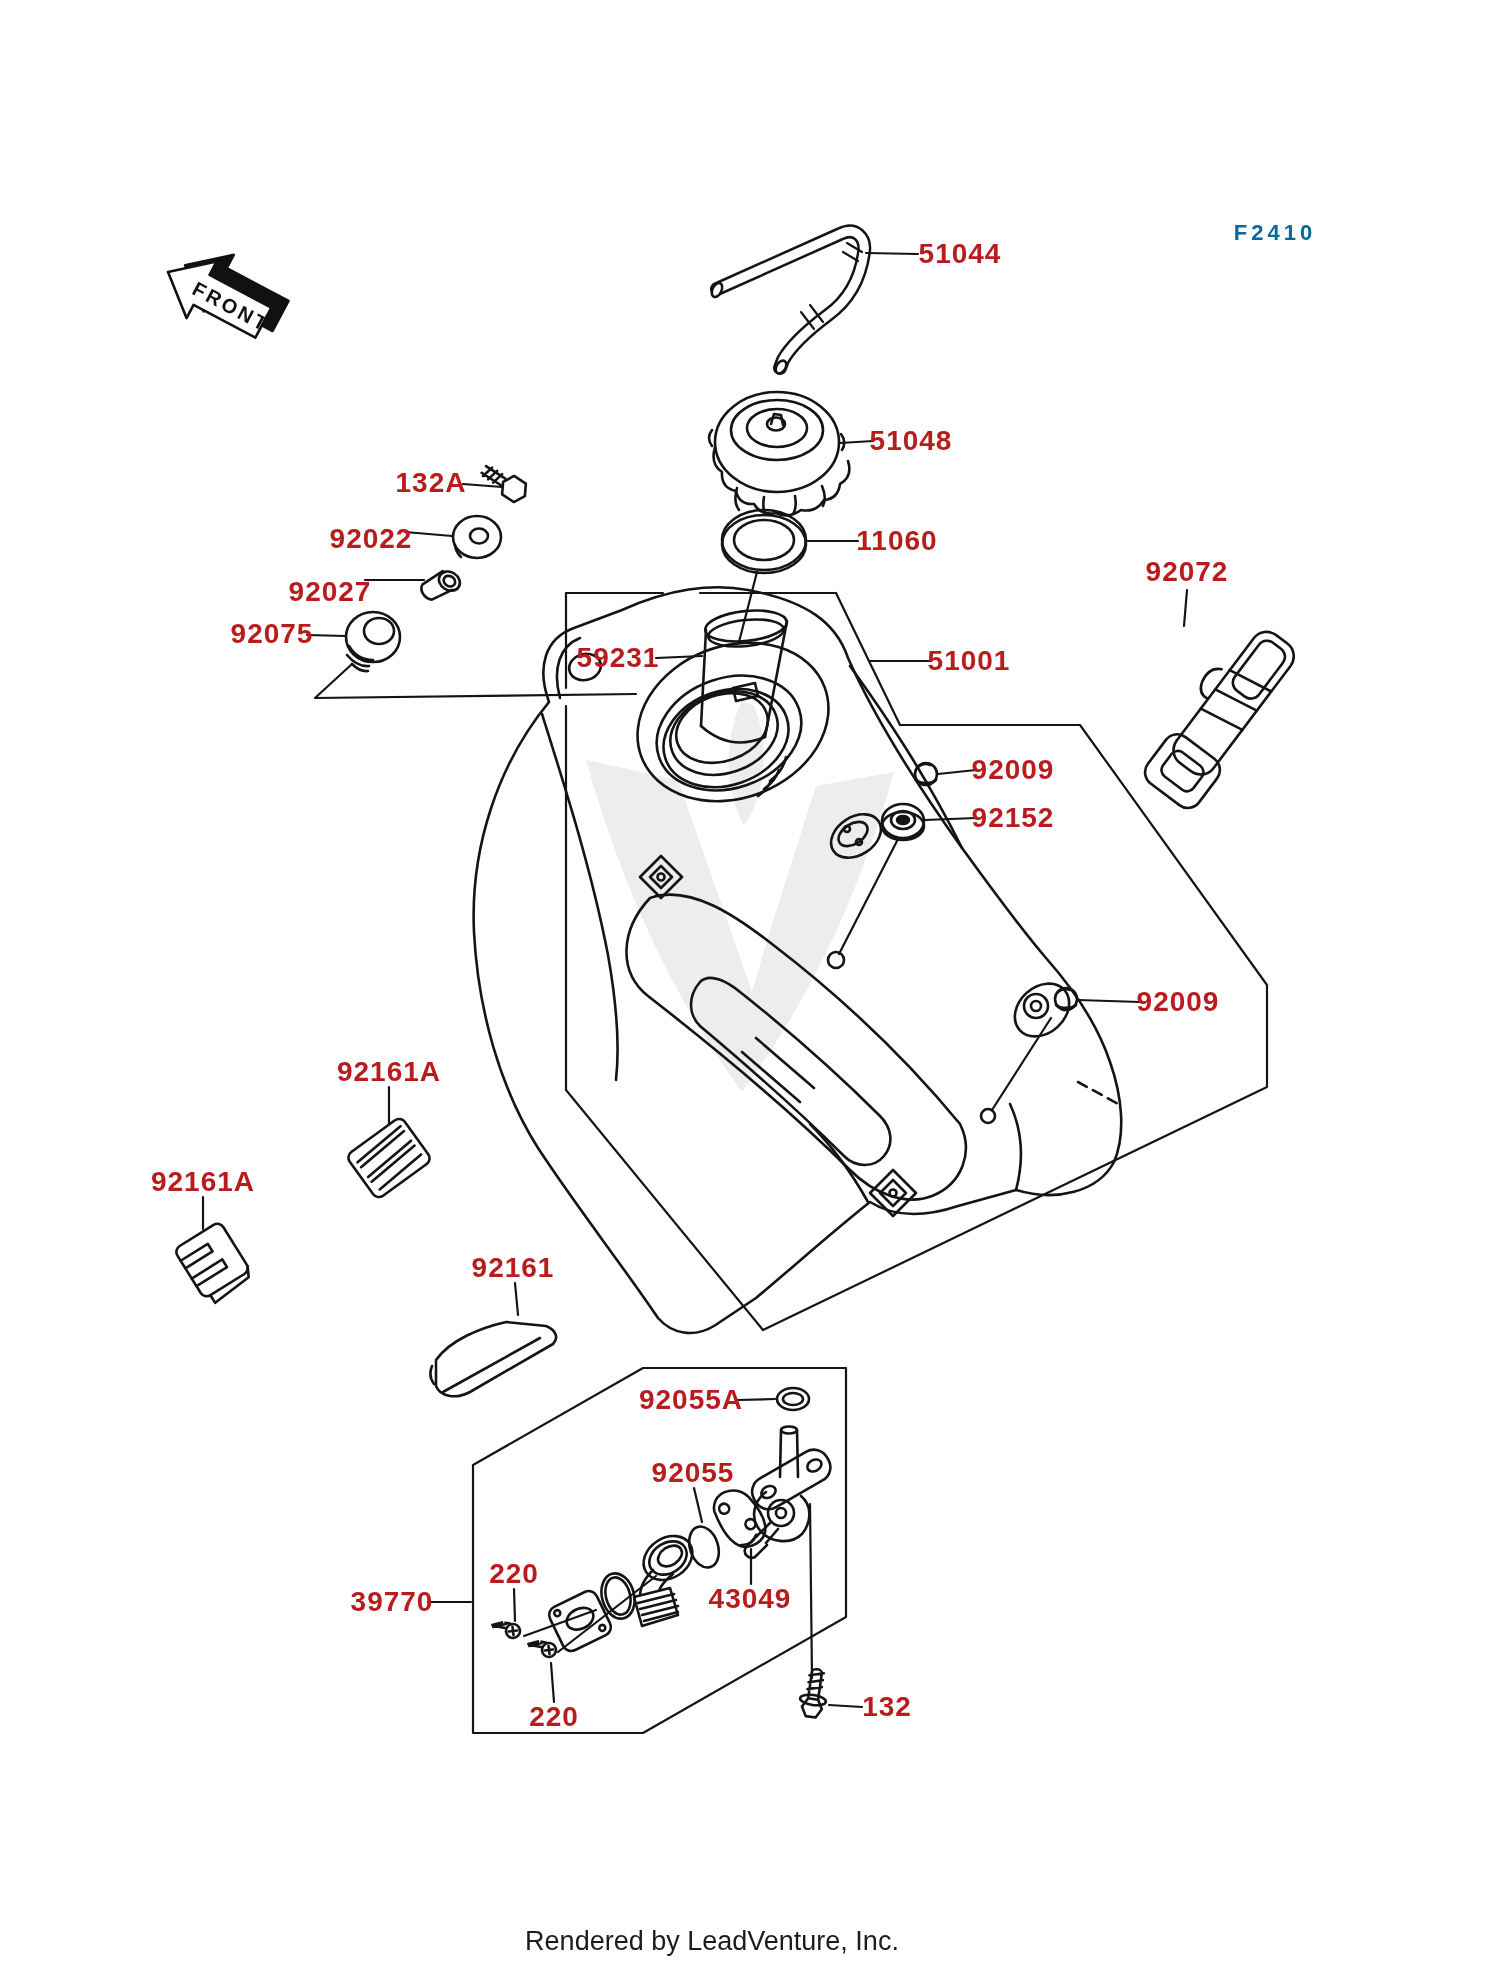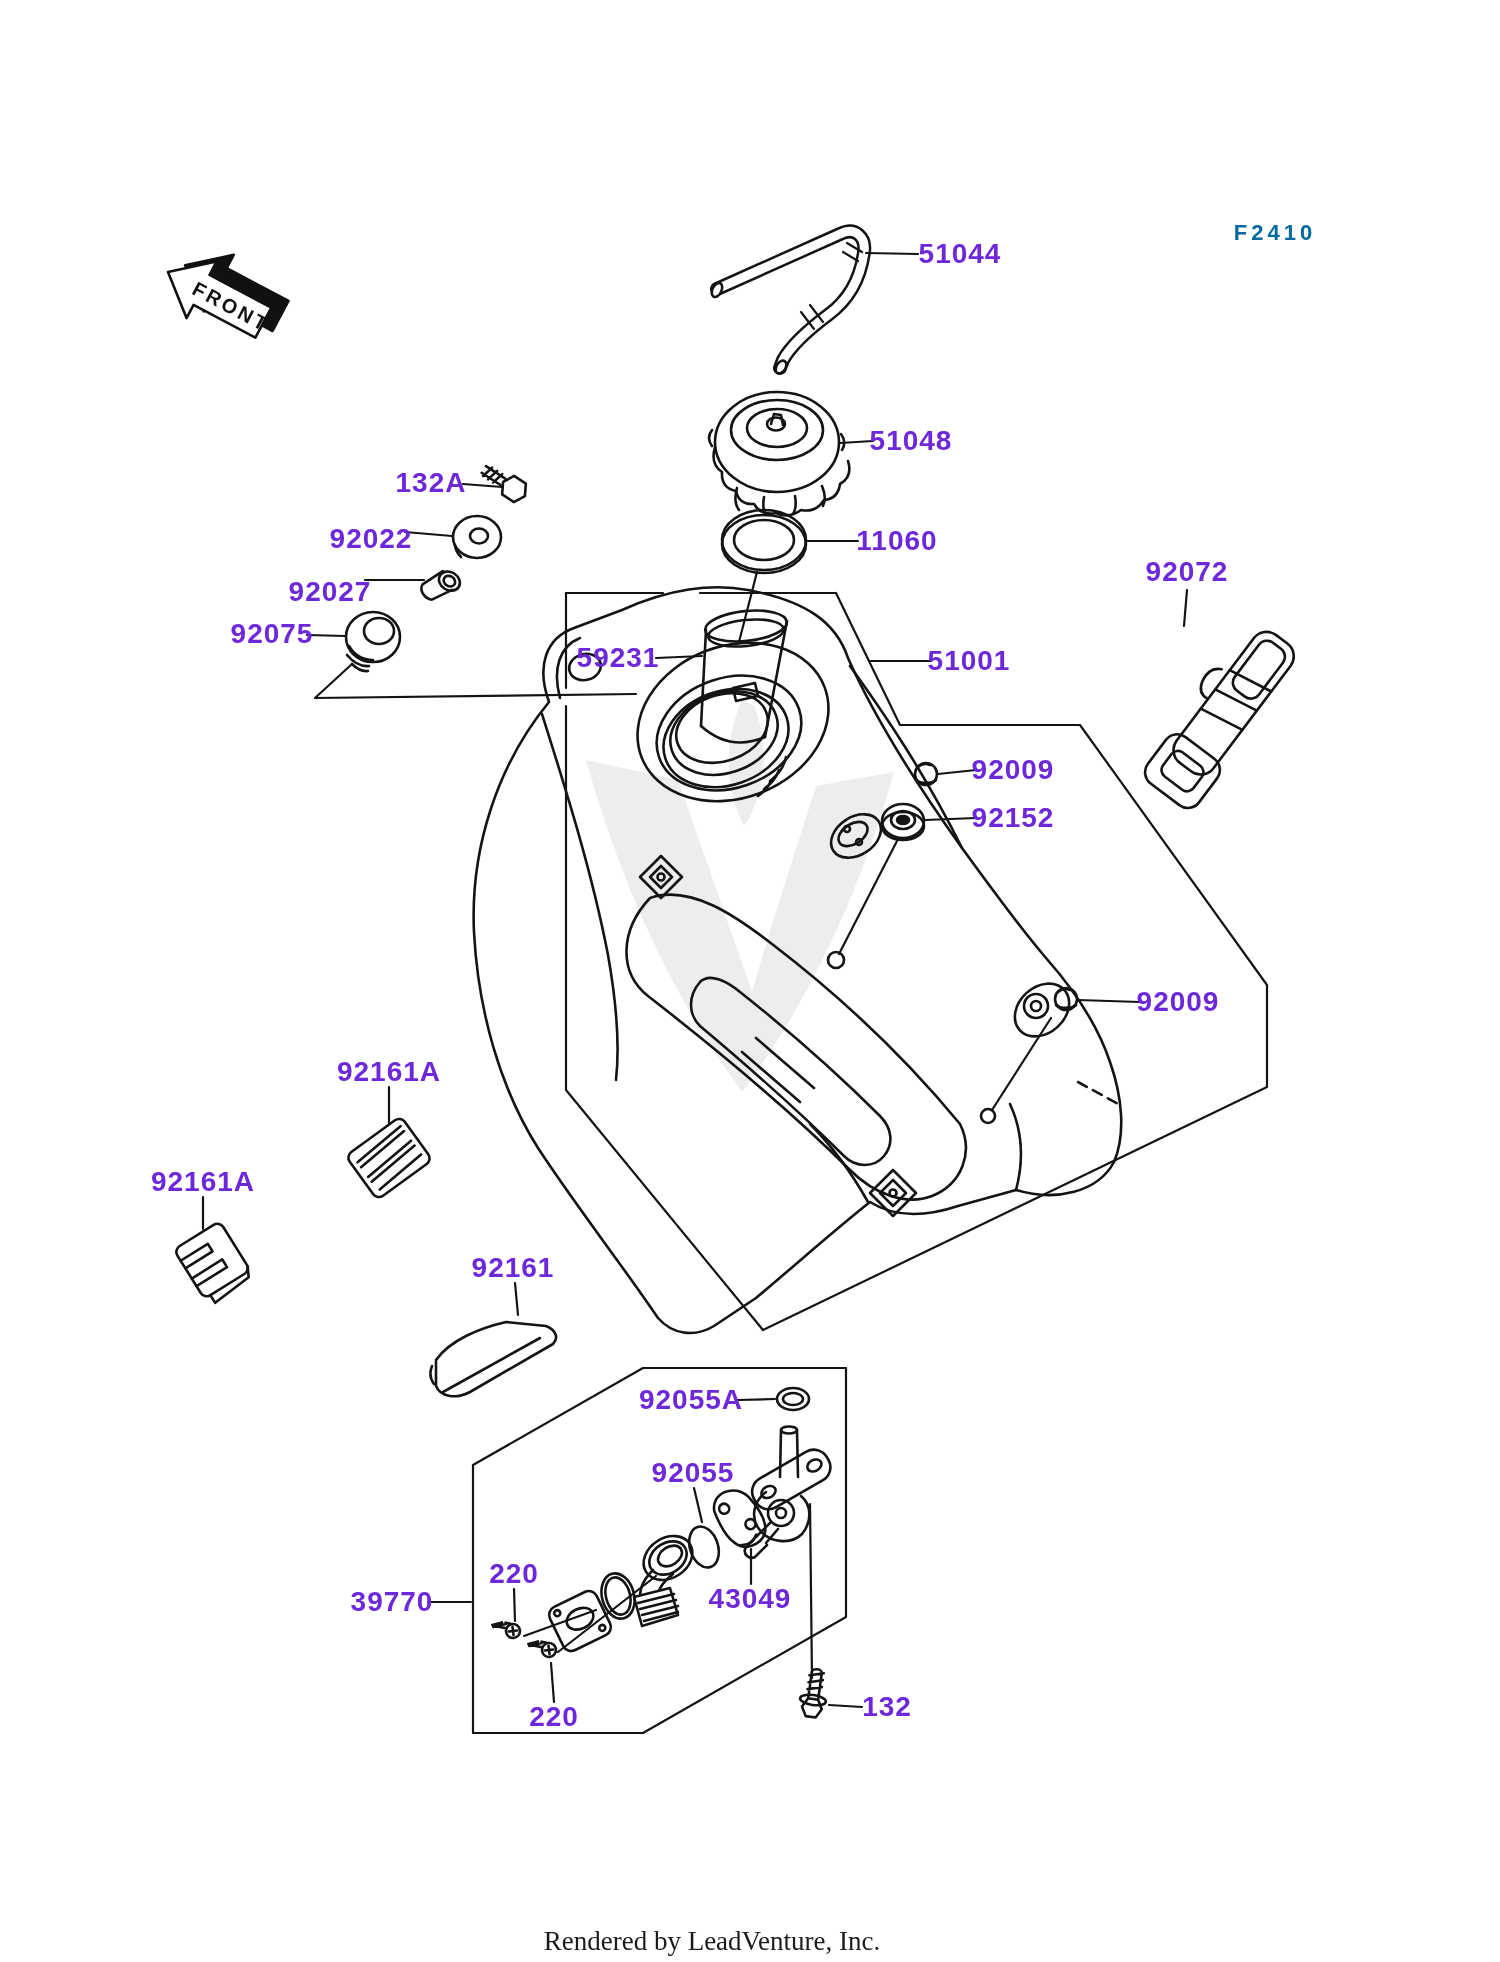--- a/index.html
+++ b/index.html
@@ -1,24 +1,24 @@
 <!DOCTYPE html>
 <html><head>
 <meta charset="utf-8">
 <style>
   html,body{margin:0;padding:0;background:#ffffff;}
   .stage{position:relative;width:1500px;height:1962px;background:#fff;overflow:hidden;
          font-family:"Liberation Sans", sans-serif;}
   .stage svg{position:absolute;left:0;top:0;}
   .pl{position:absolute;transform:translate(-50%,-50%);font-weight:bold;font-size:28px;
-      color:#6d28d9;letter-spacing:1px;white-space:nowrap;line-height:1;}
+      color:#b91c1c;letter-spacing:1px;white-space:nowrap;line-height:1;}
   .code{position:absolute;transform:translate(-50%,-50%);font-weight:bold;font-size:22px;
       color:#0369a1;letter-spacing:4px;white-space:nowrap;}
   .footer{position:absolute;left:712px;top:1941px;transform:translate(-50%,-50%);
-      font-size:27px;color:#1c1c1c;white-space:nowrap;font-family:Liberation Serif, serif;text-align:right;}
+      font-size:27px;color:#1c1c1c;white-space:nowrap;font-family:Liberation Sans, sans-serif;text-align:right;}
   .wmtext{position:absolute;left:392px;top:860px;font-weight:bold;font-size:42px;
       letter-spacing:10px;color:#d7d7d7;white-space:nowrap;}
   path,ellipse,circle,line,polyline,polygon,rect{vector-effect:non-scaling-stroke;}
 </style>
 </head>
 <body>
 
 <div class="stage">
 
 <svg width="1500" height="1962" viewBox="0 0 1500 1962" fill="none" stroke="#141414" stroke-width="2.6" stroke-linecap="round" stroke-linejoin="round">

